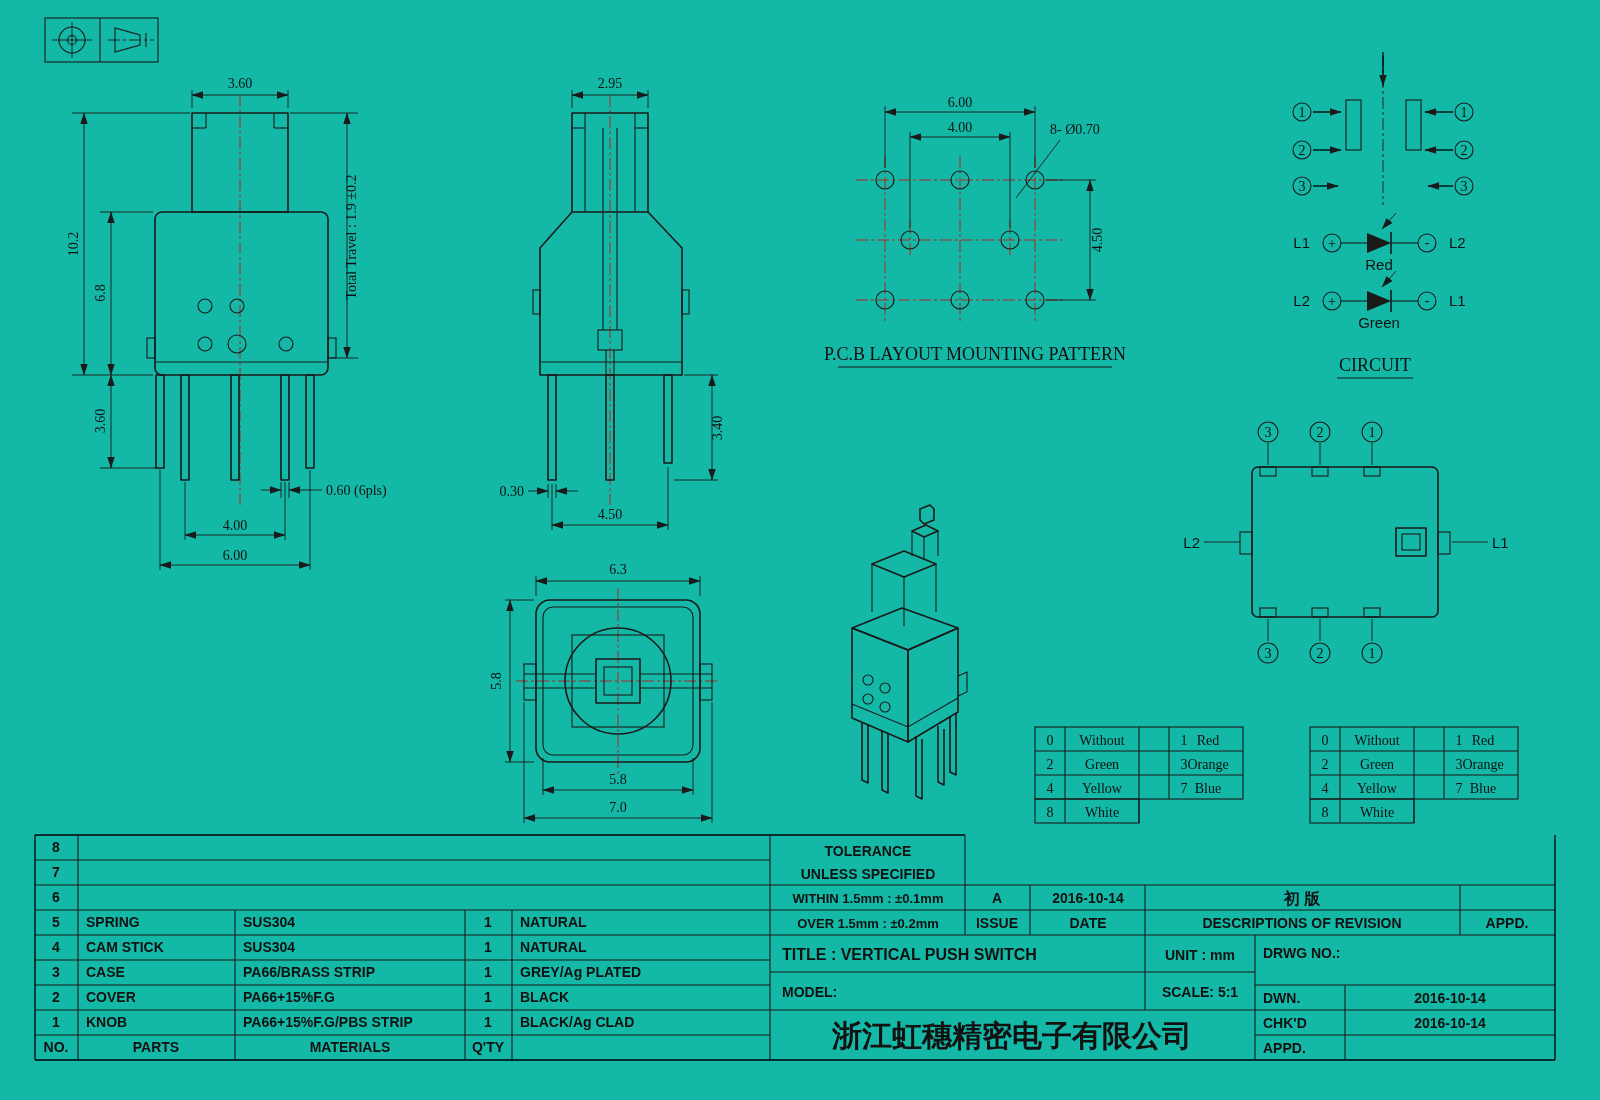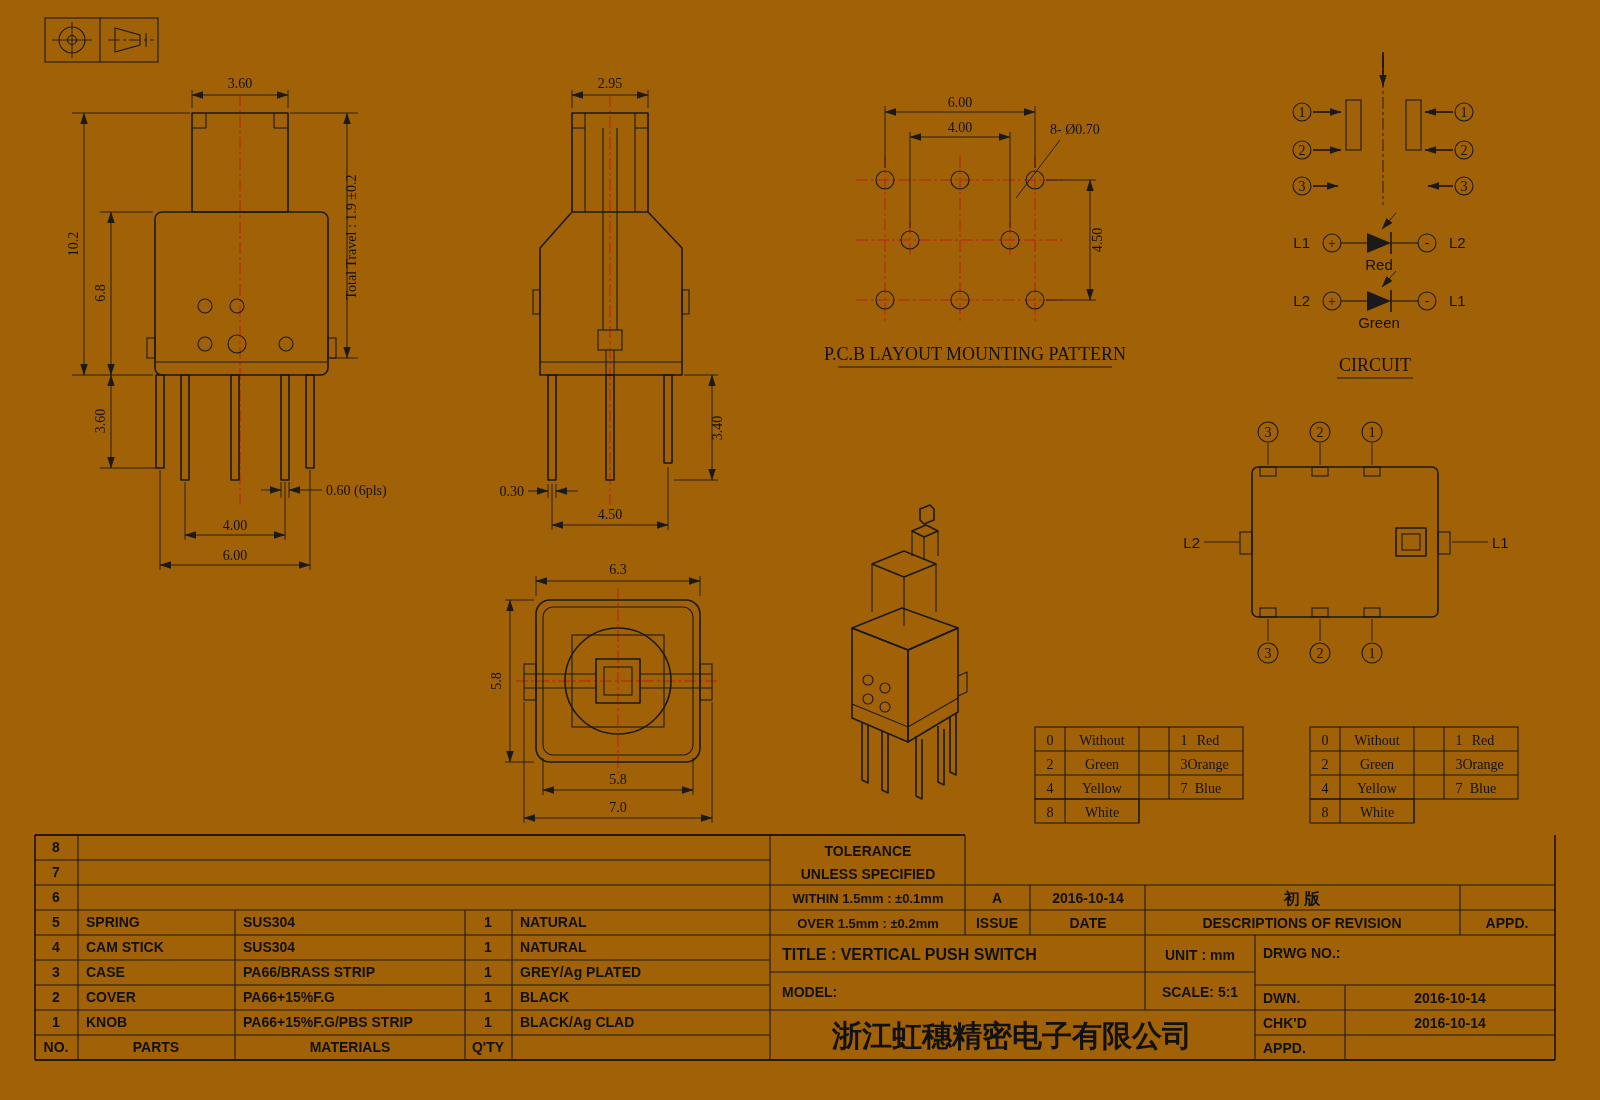--- a/index.html
+++ b/index.html
@@ -1,16 +1,16 @@
 <!DOCTYPE html>
 <html><head>
 <meta charset="utf-8">
 <style>
   html,body{margin:0;padding:0;background:#ffffff;}
-  #sheet{width:1600px;height:1100px;position:relative;background:#a16207;}
+  #sheet{width:1600px;height:1100px;position:relative;background:#14b8a6;}
   svg{display:block;}
   svg text{font-family:"Liberation Serif","DejaVu Serif",serif;fill:#111;}
   .dim{font-size:14px;}
   .cap{font-size:18px;}
   .lbl{font-family:"Liberation Sans","DejaVu Sans",sans-serif;font-size:15px;}
   .tb{font-family:"Liberation Sans","DejaVu Sans",sans-serif;font-weight:bold;font-size:14px;}
   .tbs{font-family:"Liberation Sans","DejaVu Sans",sans-serif;font-weight:bold;font-size:13px;}
   .big{font-family:"Liberation Sans","DejaVu Sans",sans-serif;font-weight:bold;font-size:16px;}
   .cjk{font-family:"Liberation Sans","DejaVu Sans",sans-serif;font-weight:bold;font-size:30px;}
   .mid{text-anchor:middle;}

